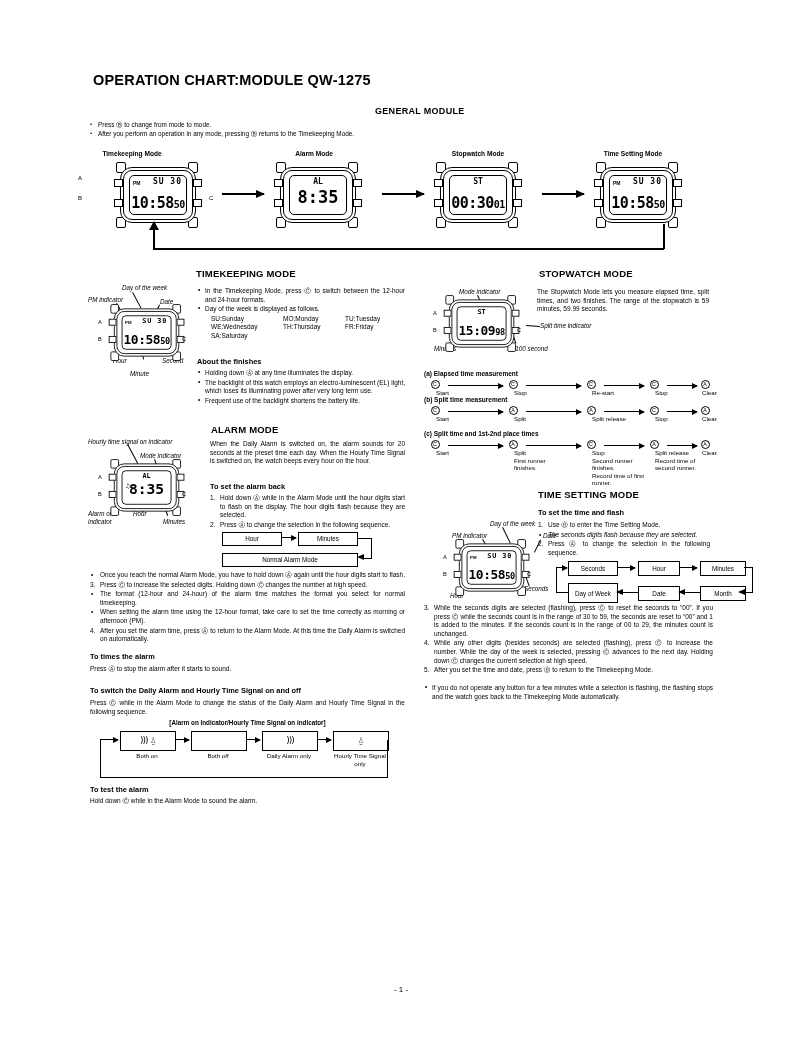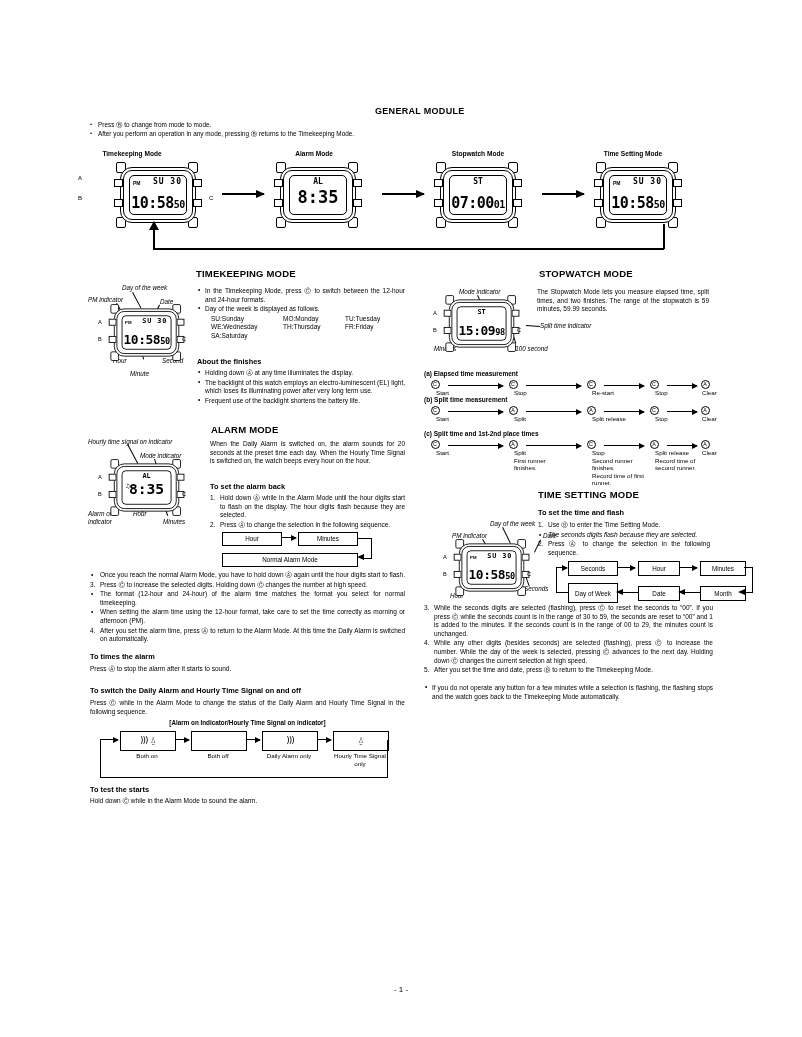--- a/index.html
+++ b/index.html
@@ -87,20 +87,21 @@
 
   .pagenum{position:absolute;left:0;width:802px;top:985px;text-align:center;font-size:8px;}
 
   .alarmglyph{font-family:"DejaVu Sans",sans-serif;}
 </style>
 </head>
 <body>
 
 <div class="page">
 
+  <h1 class="title">OPERATION CHART:MODULE QW-1275</h1>
   <div class="genguide">GENERAL MODULE</div>
 
   <div class="bullets-top">
     <div>Press Ⓑ to change from mode to mode.</div>
     <div>After you perform an operation in any mode, pressing Ⓑ returns to the Timekeeping Mode.</div>
   </div>
 
   <div class="modelabel" style="left:77px;top:150px;">Timekeeping Mode</div>
   <div class="modelabel" style="left:259px;top:150px;">Alarm Mode</div>
   <div class="modelabel" style="left:423px;top:150px;">Stopwatch Mode</div>
@@ -154,21 +155,21 @@
     <div class="lug bl"></div>
       <div class="lug br"></div>
     <div class="case"></div>
     <div class="case2"></div>
     <div class="btn a"></div>
     <div class="btn b"></div>
     <div class="btn c"></div>
     <div class="btn d"></div>
     <div class="lcd">
       <div class="modeind">ST</div>
-      <div class="main"><span>07:00</span><span class="sm">01</span></div>
+      <div class="main"><span>00:30</span><span class="sm">01</span></div>
     </div>
   </div>
 
   <div class="arrow" style="left:542px;top:193px;width:42px;"></div>
 
   <div class="watch" style="left:592px;top:163px;">
     <div class="lug tl"></div>
       <div class="lug tr"></div>
     <div class="lug bl"></div>
       <div class="lug br"></div>
@@ -338,21 +339,21 @@
   <div style="position:absolute;left:120px;top:752px;width:54px;text-align:center;font-size:6.2px;line-height:7.6px;">Both on</div>
   <div style="position:absolute;left:191px;top:752px;width:54px;text-align:center;font-size:6.2px;line-height:7.6px;">Both off</div>
   <div style="position:absolute;left:262px;top:752px;width:54px;text-align:center;font-size:6.2px;line-height:7.6px;">Daily Alarm only</div>
   <div style="position:absolute;left:333px;top:752px;width:54px;text-align:center;font-size:6.2px;line-height:7.6px;">Hourly Time Signal only</div>
 
   <div class="hline" style="left:100px;top:777px;width:288px;height:1px;"></div>
   <div class="vline" style="left:387px;top:740px;height:38px;width:1px;"></div>
   <div class="vline" style="left:100px;top:740px;height:38px;width:1px;"></div>
   <div class="arrow thin" style="left:100px;top:739px;width:18px;"></div>
 
-  <div class="subhead" style="left:90px;top:785px;">To test the starts</div>
+  <div class="subhead" style="left:90px;top:785px;">To test the alarm</div>
   <div class="para" style="left:90px;top:797px;width:315px;">Hold down Ⓒ while in the Alarm Mode to sound the alarm.</div>
 
   <div class="sechead" style="left:539px;top:268px;">STOPWATCH MODE</div>
 
   <div class="lbl" style="left:459px;top:288px;">Mode indicator</div>
   <div class="lbl" style="left:540px;top:322px;">Split time indicator</div>
   <div class="lbl" style="left:434px;top:345px;">Minutes</div>
   <div class="lbl" style="left:468px;top:340px;">Seconds</div>
   <div class="lbl" style="left:510px;top:345px;">1/100 second</div>
 

